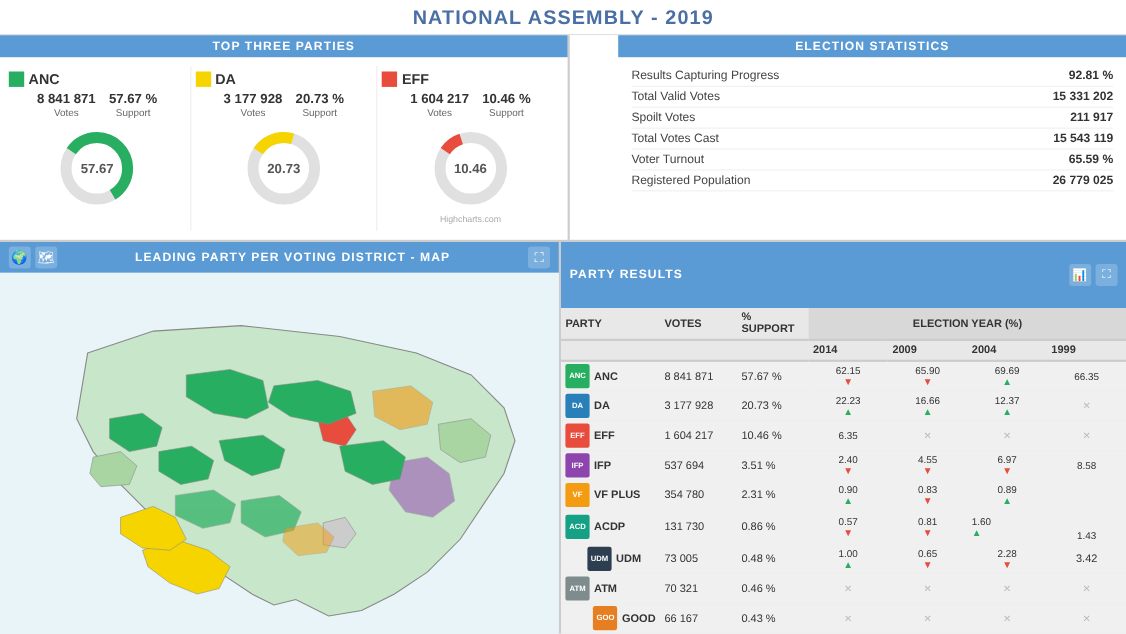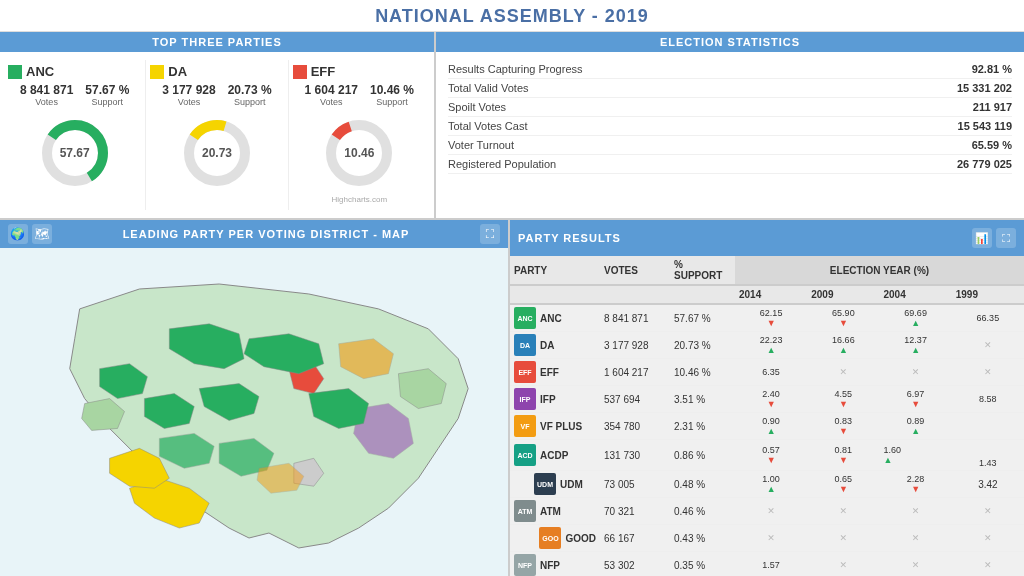--- a/index.html
+++ b/index.html
@@ -6,39 +6,39 @@
     body { font-family: Arial, sans-serif; font-size: 11px; background: #f0f0f0; color: #333; width: 1024px; height: 576px; overflow: hidden; }
     
     .page-title { text-align: center; font-size: 18px; font-weight: bold; color: #4a6fa5; padding: 6px 0 4px; letter-spacing: 1px; background: #fff; border-bottom: 1px solid #ddd; }
     
     .main-content { display: flex; flex-direction: column; height: calc(576px - 34px); }
     
     
     .top-section { display: flex; height: 210px; background: #fff; border-bottom: 2px solid #ccc; }
     
     
-    .top-parties { width: 436px; border-right: 2px solid #ccc; }
+    .top-parties { width: 518px; border-right: 2px solid #ccc; }
     .section-header { background: #5b9bd5; color: white; text-align: center; font-size: 11px; font-weight: bold; padding: 4px 0; letter-spacing: 1px; }
     .parties-container { display: flex; justify-content: space-around; padding: 8px 4px; }
     .party-card { flex: 1; display: flex; flex-direction: column; align-items: center; border-right: 1px solid #eee; padding: 4px; }
     .party-card:last-child { border-right: none; }
     .party-name-row { display: flex; align-items: center; gap: 4px; font-size: 13px; font-weight: bold; margin-bottom: 4px; width: 100%; }
     .party-color-box { width: 14px; height: 14px; display: inline-block; }
     .party-stats { display: flex; gap: 12px; margin-bottom: 6px; }
     .stat-item { display: flex; flex-direction: column; align-items: center; font-size: 10px; }
     .stat-value { font-size: 12px; font-weight: bold; color: #333; }
     .stat-label { font-size: 9px; color: #666; }
     
     
     .donut-container { position: relative; width: 80px; height: 80px; }
     .donut-container svg { width: 80px; height: 80px; }
     .donut-label { position: absolute; top: 50%; left: 50%; transform: translate(-50%, -50%); font-size: 12px; font-weight: bold; color: #555; }
     
     
-    .election-stats { flex: 1; }
+    .election-stats { flex: 1; margin-left: 44px; }
     .stats-table { padding: 8px 12px; }
     .stats-row { display: flex; justify-content: space-between; padding: 3px 0; border-bottom: 1px solid #f0f0f0; font-size: 11px; }
     .stats-label { color: #444; }
     .stats-value { font-weight: bold; color: #333; }
     .stats-value.highlight { font-size: 12px; }
     
     
     .bottom-section { display: flex; flex: 1; }
     
     
@@ -47,21 +47,21 @@
     .map-header-title { font-size: 11px; font-weight: bold; letter-spacing: 1px; text-align: center; flex: 1; }
     .map-icons { display: flex; gap: 4px; }
     .map-icon { width: 20px; height: 20px; background: rgba(255,255,255,0.2); border-radius: 3px; display: flex; align-items: center; justify-content: center; cursor: pointer; font-size: 12px; }
     .map-container { flex: 1; background: #e8f4f8; position: relative; overflow: hidden; }
     
     
     .map-svg { width: 100%; height: 100%; }
     
     
     .party-results { flex: 1; display: flex; flex-direction: column; }
-    .party-results-header { background: #5b9bd5; color: white; display: flex; align-items: center; justify-content: space-between; padding: 8px 8px; }
+    .party-results-header { background: #5b9bd5; color: white; display: flex; align-items: center; justify-content: space-between; padding: 20px 8px; }
     .party-results-title { font-size: 11px; font-weight: bold; letter-spacing: 1px; }
     .results-table { flex: 1; overflow: hidden; }
     .results-table table { width: 100%; border-collapse: collapse; }
     .results-table th { background: #e8e8e8; font-size: 10px; font-weight: bold; padding: 3px 4px; text-align: left; border-bottom: 2px solid #ccc; }
     .results-table td { padding: 2px 4px; border-bottom: 1px solid #eee; font-size: 10px; vertical-align: middle; }
     .arrow-up { color: #27ae60; font-size: 9px; }
     .arrow-down { color: #e74c3c; font-size: 9px; }
     .cross { color: #bbb; font-size: 9px; }
     .th-year { font-size: 9px; font-weight: bold; text-align: center; }
     

